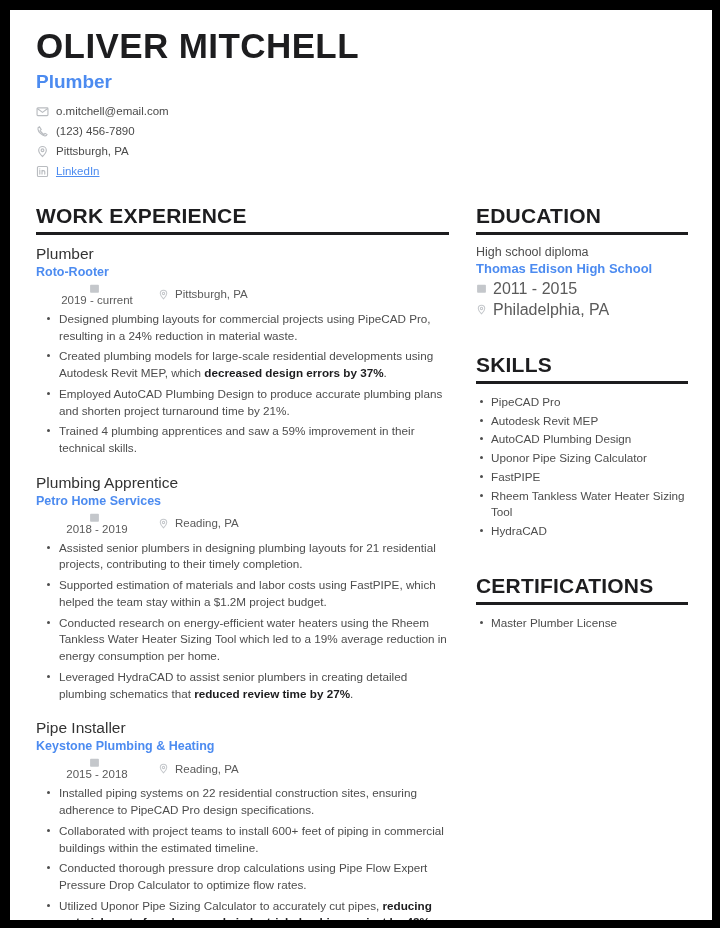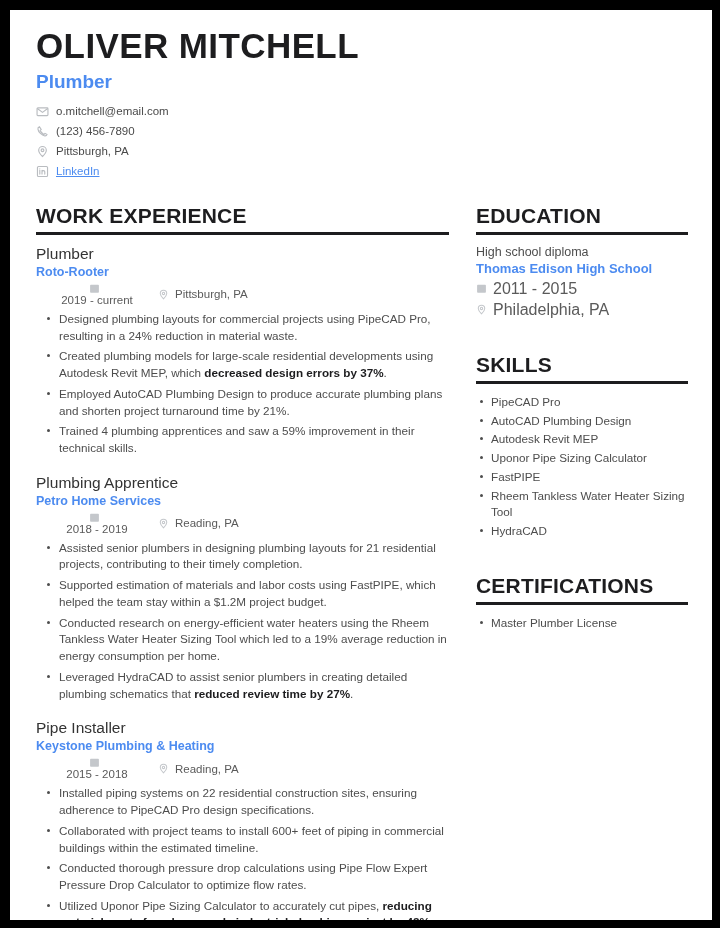--- a/index.html
+++ b/index.html
@@ -389,22 +389,22 @@
           </span>
           <span>Philadelphia, PA</span>
         </div>
       </div>
 
       <div class="section-block">
         <div class="section-head">SKILLS</div>
         <div class="section-rule"></div>
         <ul class="plain-list" id="skills-list">
               <li>PipeCAD Pro</li>
+              <li>Autodesk Revit MEP</li>
               <li>AutoCAD Plumbing Design</li>
-              <li>Autodesk Revit MEP</li>
               <li>Uponor Pipe Sizing Calculator</li>
               <li>FastPIPE</li>
               <li>Rheem Tankless Water Heater Sizing Tool</li>
               <li>HydraCAD</li>
             </ul>
       </div>
 
       <div class="section-block">
         <div class="section-head">CERTIFICATIONS</div>
         <div class="section-rule"></div>

